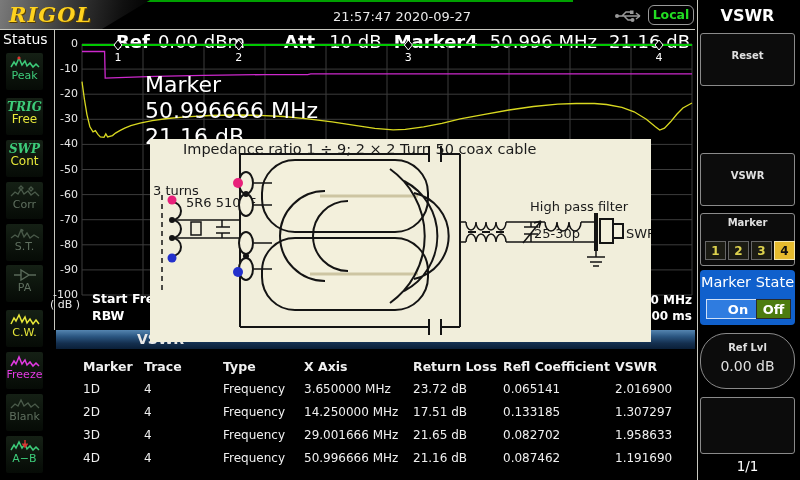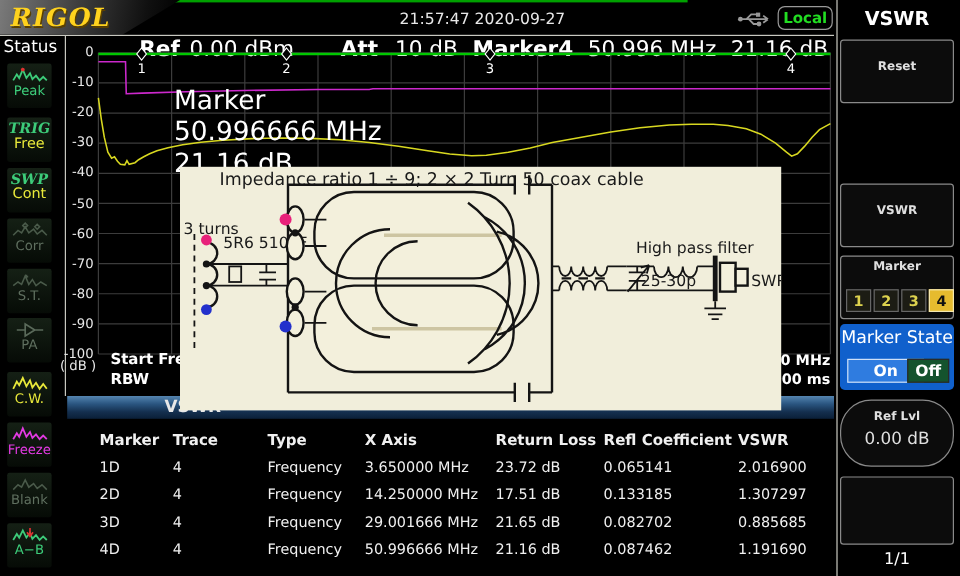--- a/index.html
+++ b/index.html
@@ -59,21 +59,21 @@
   .softkey .lbl{font-size:10px;font-weight:700;}
   #sk-title{left:695px;top:6px;width:105px;text-align:center;font-size:16px;font-weight:700;}
   .mk-key{position:absolute;width:21px;height:19px;background:#1c1c14;border:1px solid #666;
     color:#ddd24e;font-size:12px;font-weight:700;line-height:19px;text-align:center;box-sizing:border-box;}
   .mk-key.active{background:#e6bb2e;color:#111;border:1px solid #f5e8b0;}
   #sk-mstate{left:700px;top:270px;width:95px;height:55px;background:#1060cc;border-radius:4px;
     text-align:center;position:absolute;color:#fff;}
   .oo-key{position:absolute;height:20px;font-size:13px;font-weight:700;line-height:20px;
     text-align:center;box-sizing:border-box;}
   #key-on{left:6px;top:29px;width:64px;background:#2f7ce0;border:1px solid #cfe0f8;color:#fff;}
-  #key-off{left:56px;top:29px;width:35px;background:#14532d;border:1px solid #2a2a2a;color:#fff;}
+  #key-off{left:56px;top:29px;width:35px;background:#4d7c0f;border:1px solid #2a2a2a;color:#fff;}
   #sk-page{left:695px;top:458px;width:105px;text-align:center;font-size:13.5px;}
 </style>
 </head>
 <body>
 
 <div id="screen">
 
   <div class="abs" id="top-green-line"></div>
   <div class="abs" id="logo-band"></div>
   <div class="abs" id="logo-text">RIGOL</div>
@@ -258,21 +258,21 @@
       <div class="t-cell" style="left:304px;top:405px">14.250000 MHz</div>
       <div class="t-cell" style="left:413px;top:405px">17.51 dB</div>
       <div class="t-cell" style="left:503px;top:405px">0.133185</div>
       <div class="t-cell" style="left:615px;top:405px">1.307297</div>
       <div class="t-cell" style="left:83px;top:428px">3D</div>
       <div class="t-cell" style="left:144px;top:428px">4</div>
       <div class="t-cell" style="left:223px;top:428px">Frequency</div>
       <div class="t-cell" style="left:304px;top:428px">29.001666 MHz</div>
       <div class="t-cell" style="left:413px;top:428px">21.65 dB</div>
       <div class="t-cell" style="left:503px;top:428px">0.082702</div>
-      <div class="t-cell" style="left:615px;top:428px">0.885685</div>
+      <div class="t-cell" style="left:615px;top:428px">1.958633</div>
       <div class="t-cell" style="left:83px;top:451px">4D</div>
       <div class="t-cell" style="left:144px;top:451px">4</div>
       <div class="t-cell" style="left:223px;top:451px">Frequency</div>
       <div class="t-cell" style="left:304px;top:451px">50.996666 MHz</div>
       <div class="t-cell" style="left:413px;top:451px">21.16 dB</div>
       <div class="t-cell" style="left:503px;top:451px">0.087462</div>
       <div class="t-cell" style="left:615px;top:451px">1.191690</div>
     </div>
 
   <svg class="abs" id="schematic" viewBox="0 0 501 203">

